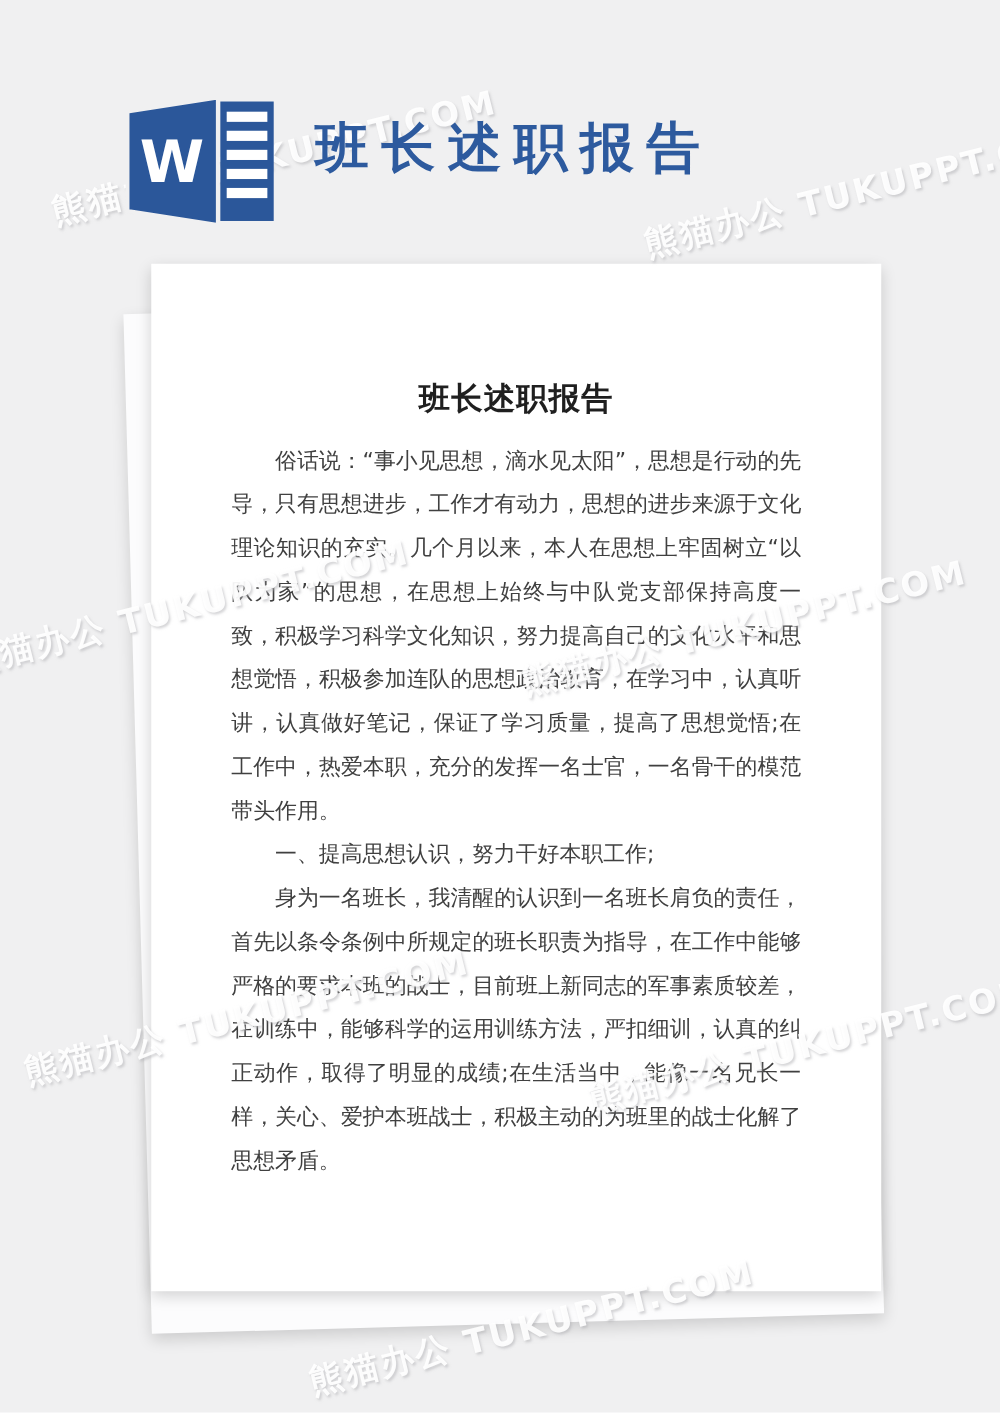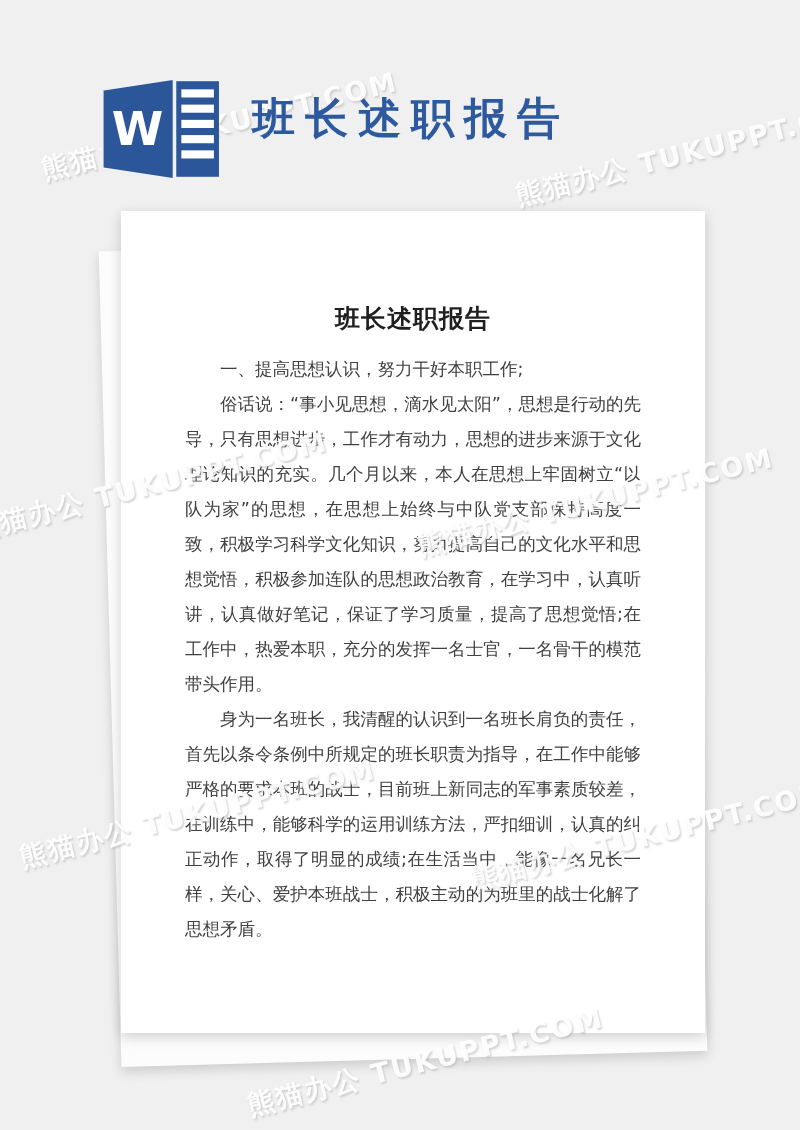--- a/index.html
+++ b/index.html
@@ -93,17 +93,17 @@
     <text x="38" y="68" text-anchor="middle" font-size="46" font-weight="bold" fill="#ffffff" font-family="DejaVu Sans, sans-serif">W</text>
   </svg>
   <div class="header-title">班长述职报告</div>
 </div>
 
 <div class="paper-back"></div>
 
 <div class="paper">
   <div class="doc-title">班长述职报告</div>
   <div class="doc-body">
+    <p class="indent">俗话说：“事小见思想，滴水见太阳”，思想是行动的先导，只有思想进步，工作才有动力，思想的进步来源于文化理论知识的充实。几个月以来，本人在思想上牢固树立“以队为家”的思想，在思想上始终与中队党支部保持高度一致，积极学习科学文化知识，努力提高自己的文化水平和思想觉悟，积极参加连队的思想政治教育，在学习中，认真听讲，认真做好笔记，保证了学习质量，提高了思想觉悟;在工作中，热爱本职，充分的发挥一名士官，一名骨干的模范带头作用。</p>
     <p class="indent">一、提高思想认识，努力干好本职工作;</p>
-    <p class="indent">俗话说：“事小见思想，滴水见太阳”，思想是行动的先导，只有思想进步，工作才有动力，思想的进步来源于文化理论知识的充实。几个月以来，本人在思想上牢固树立“以队为家”的思想，在思想上始终与中队党支部保持高度一致，积极学习科学文化知识，努力提高自己的文化水平和思想觉悟，积极参加连队的思想政治教育，在学习中，认真听讲，认真做好笔记，保证了学习质量，提高了思想觉悟;在工作中，热爱本职，充分的发挥一名士官，一名骨干的模范带头作用。</p>
     <p class="indent">身为一名班长，我清醒的认识到一名班长肩负的责任，首先以条令条例中所规定的班长职责为指导，在工作中能够严格的要求本班的战士，目前班上新同志的军事素质较差，在训练中，能够科学的运用训练方法，严扣细训，认真的纠正动作，取得了明显的成绩;在生活当中，能像一名兄长一样，关心、爱护本班战士，积极主动的为班里的战士化解了思想矛盾。</p>
   </div>
 </div>
 
 </body></html>

